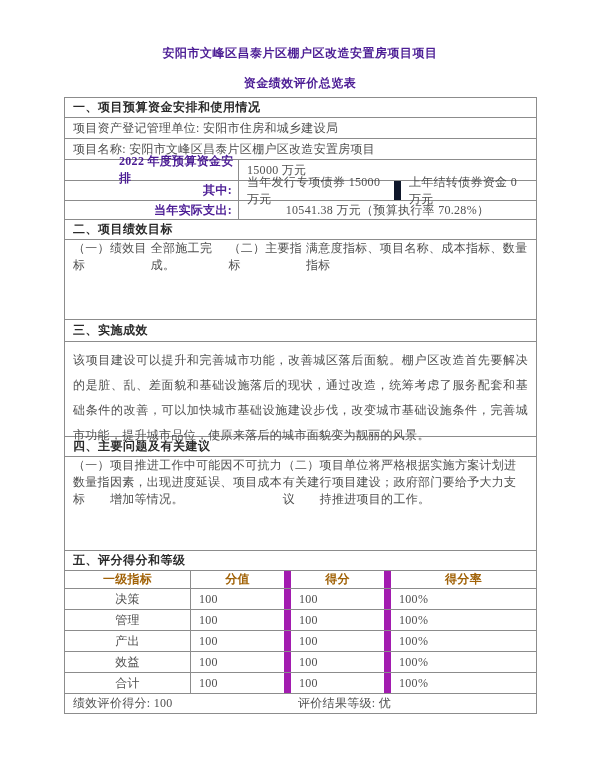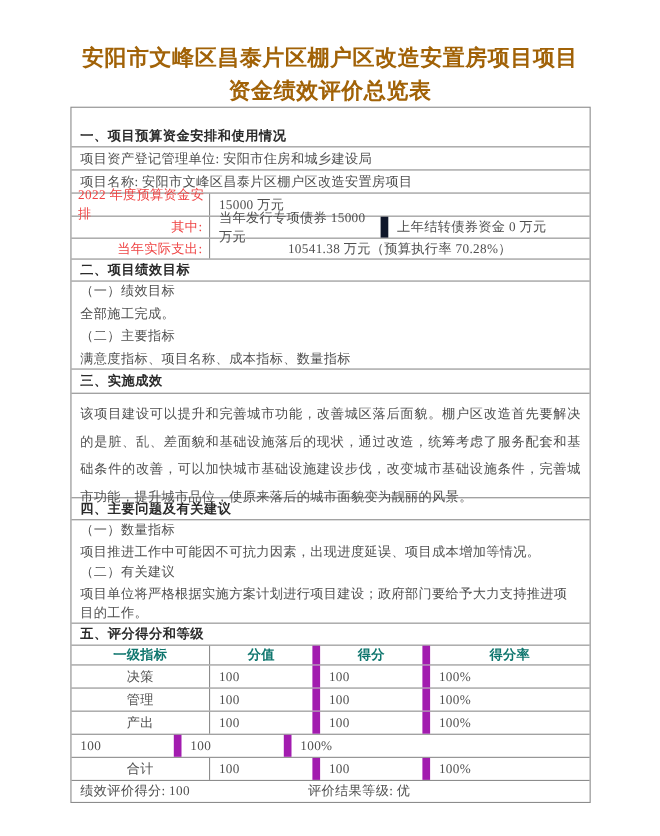--- a/index.html
+++ b/index.html
@@ -9,33 +9,33 @@
     font-family:"Liberation Serif", serif;
     color:#4f4f4f;
     overflow:hidden;
   }
   .page { position:relative; width:600px; height:760px; background:#ffffff; }
 
   
   .title-block { padding-top:38px; text-align:center; }
   .title-line {
     font-family:"Liberation Sans", sans-serif;
-    font-weight:bold; color:#a16207;
-    font-size:20px; line-height:30px; letter-spacing:0.5px;
+    font-weight:bold; color:#4c1d95;
+    font-size:12px; line-height:30px; letter-spacing:0.5px;
   }
 
   
   .doc {
     position:absolute; left:64px; top:97px; width:473px;
     border:1px solid #8c8c8c;
     font-size:12px; letter-spacing:0.3px;
     background:#ffffff;
   }
   .doc > div { border-top:1px solid #8c8c8c; }
-  .doc > div:first-child { border-top:none;margin-top:16px; }
+  .doc > div:first-child { border-top:none; }
 
   .sec-head {
     font-family:"Liberation Sans", sans-serif;
     font-weight:bold; color:#2a2a2a; font-size:12px;
     height:20px; display:flex; align-items:center;
     padding:0 8px; letter-spacing:0.5px;
   }
 
   .row { display:flex; align-items:stretch; }
   .h21 { height:21px; }
@@ -45,42 +45,42 @@
   .cell { display:flex; align-items:center; }
   .cell.full { width:100%; padding:0 8px; }
   .c1 { width:126px; border-right:1px solid #8c8c8c; }
   .c2w { width:162px; border-right:7px solid #0f172a; padding:0 8px; }
   .c100 { width:100px; border-right:7px solid #a21caf; }
   .rest { flex:1; }
   .pl { padding-left:8px; padding-right:4px; }
   .pl6 { padding-left:6px; padding-right:2px; }
   .right { justify-content:flex-end; padding-right:6px; }
   .center { justify-content:center; text-align:center; }
-  .bold-label { font-weight:normal; color:#ef4444; }
+  .bold-label { font-weight:bold; color:#4c1d95;margin-left:48px; }
 
   
   .lines {
-    display:flex; flex-direction:column; justify-content:space-between;
+    display:flex; flex-direction:row; justify-content:center;
     padding:0 8px;
   }
   .lines.h80 { height:80px; }
   .lines.h94 { height:94px; }
   .para {
     height:95px; padding:6px 8px 0 8px;
     line-height:25px; text-align:justify;
   }
 
   
   .srow { display:flex; align-items:stretch; height:21px; }
   .srow.head { height:18px; }
   .srow .cell { height:100%; }
-  .shead { font-weight:bold; color:#0f766e; font-family:Liberation Mono, monospace; }
+  .shead { font-weight:bold; color:#a16207; font-family:Liberation Mono, monospace; }
   .score-footer { position:relative; height:20px; display:flex; align-items:center;font-family:Liberation Serif, serif; }
   .score-footer .score { padding-left:8px; }
-  .score-footer .grade { position:absolute; left:215px;text-align:center; }
+  .score-footer .grade { position:absolute; left:233px;text-align:center; }
 </style>
 </head>
 <body>
 
 <div class="page">
 
   <div class="title-block">
     <div class="title-line">安阳市文峰区昌泰片区棚户区改造安置房项目项目</div>
     <div class="title-line">资金绩效评价总览表</div>
   </div>
@@ -148,20 +148,21 @@
       <div class="cell c100 pl">100</div>
       <div class="cell rest pl">100%</div>
     </div>
     <div class="srow">
       <div class="cell c1 center">产出</div>
       <div class="cell c100 pl">100</div>
       <div class="cell c100 pl">100</div>
       <div class="cell rest pl">100%</div>
     </div>
     <div class="srow">
+      <div class="cell c1 center">效益</div>
       <div class="cell c100 pl">100</div>
       <div class="cell c100 pl">100</div>
       <div class="cell rest pl">100%</div>
     </div>
     <div class="srow">
       <div class="cell c1 center">合计</div>
       <div class="cell c100 pl">100</div>
       <div class="cell c100 pl">100</div>
       <div class="cell rest pl">100%</div>
     </div>

